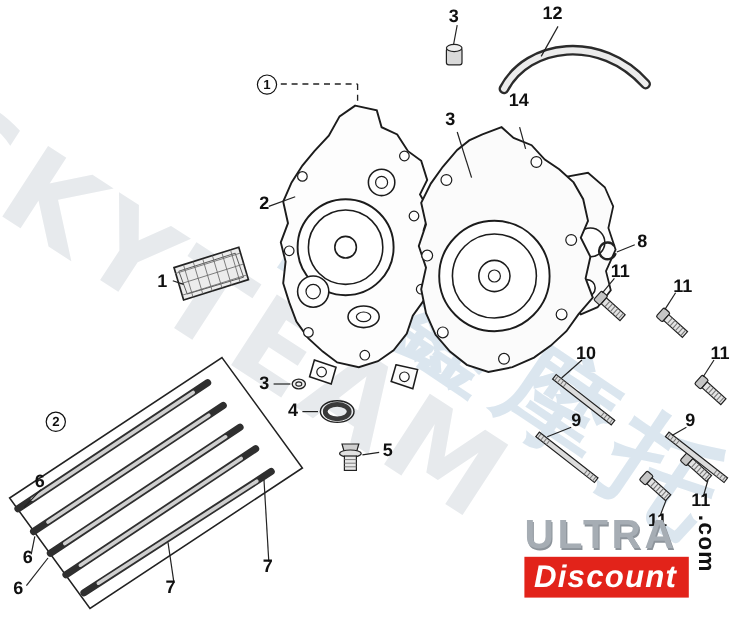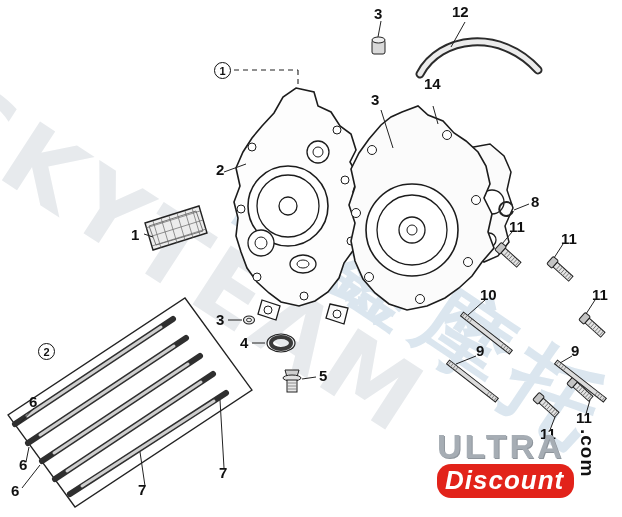--- a/index.html
+++ b/index.html
@@ -32,21 +32,21 @@
   }
   
   .logo{position:absolute;left:437px;top:429px;z-index:4;display:flex;align-items:stretch;}
   .logo-main{display:flex;flex-direction:column;}
   .logo-ultra{
     font-weight:800;font-size:34px;line-height:34px;color:#a6adb4;letter-spacing:3px;
     text-shadow:1px 1px 0 #8d949b;
   }
   .logo-discount-box{
     background:#e2231a;color:#ffffff;padding:2px 10px 4px 8px;margin-top:1px;
-    display:flex;align-items:center;justify-content:center;border-radius:14px;
+    display:flex;align-items:center;justify-content:center;
   }
   .logo-discount-box span{
     font-style:italic;font-weight:700;font-size:26px;line-height:28px;letter-spacing:1px;
   }
   .logo-com{
     writing-mode:vertical-rl;font-weight:700;font-size:19px;color:#111;
     margin-left:2px;letter-spacing:1px;display:flex;align-items:center;
   }
 </style>
 </head>

